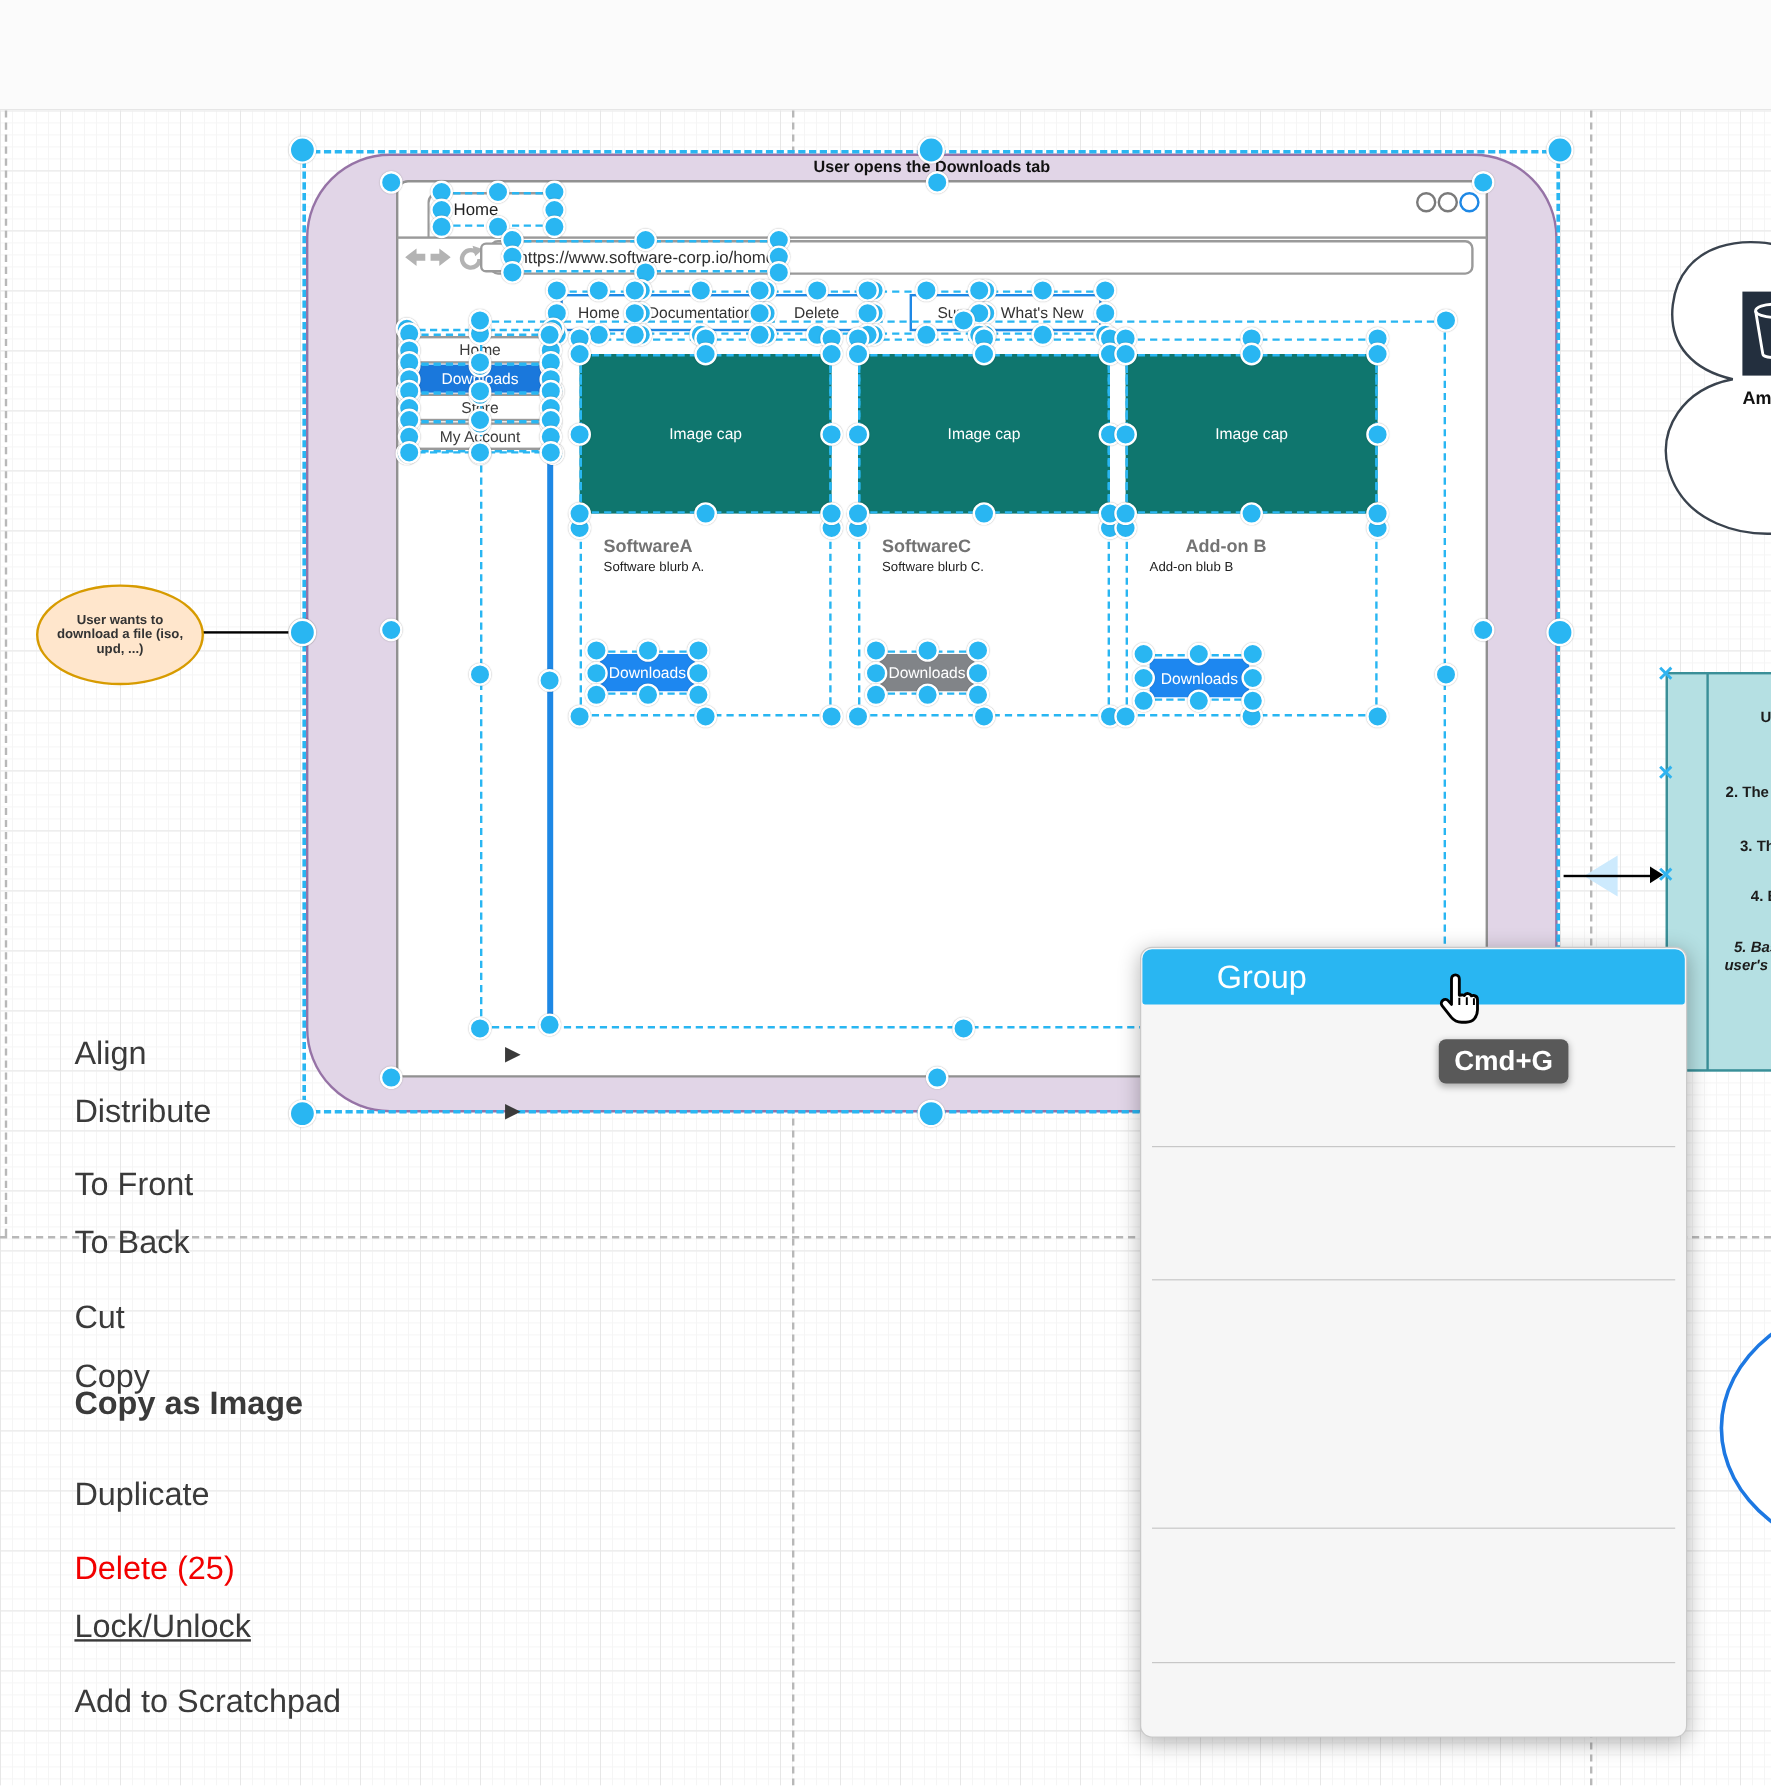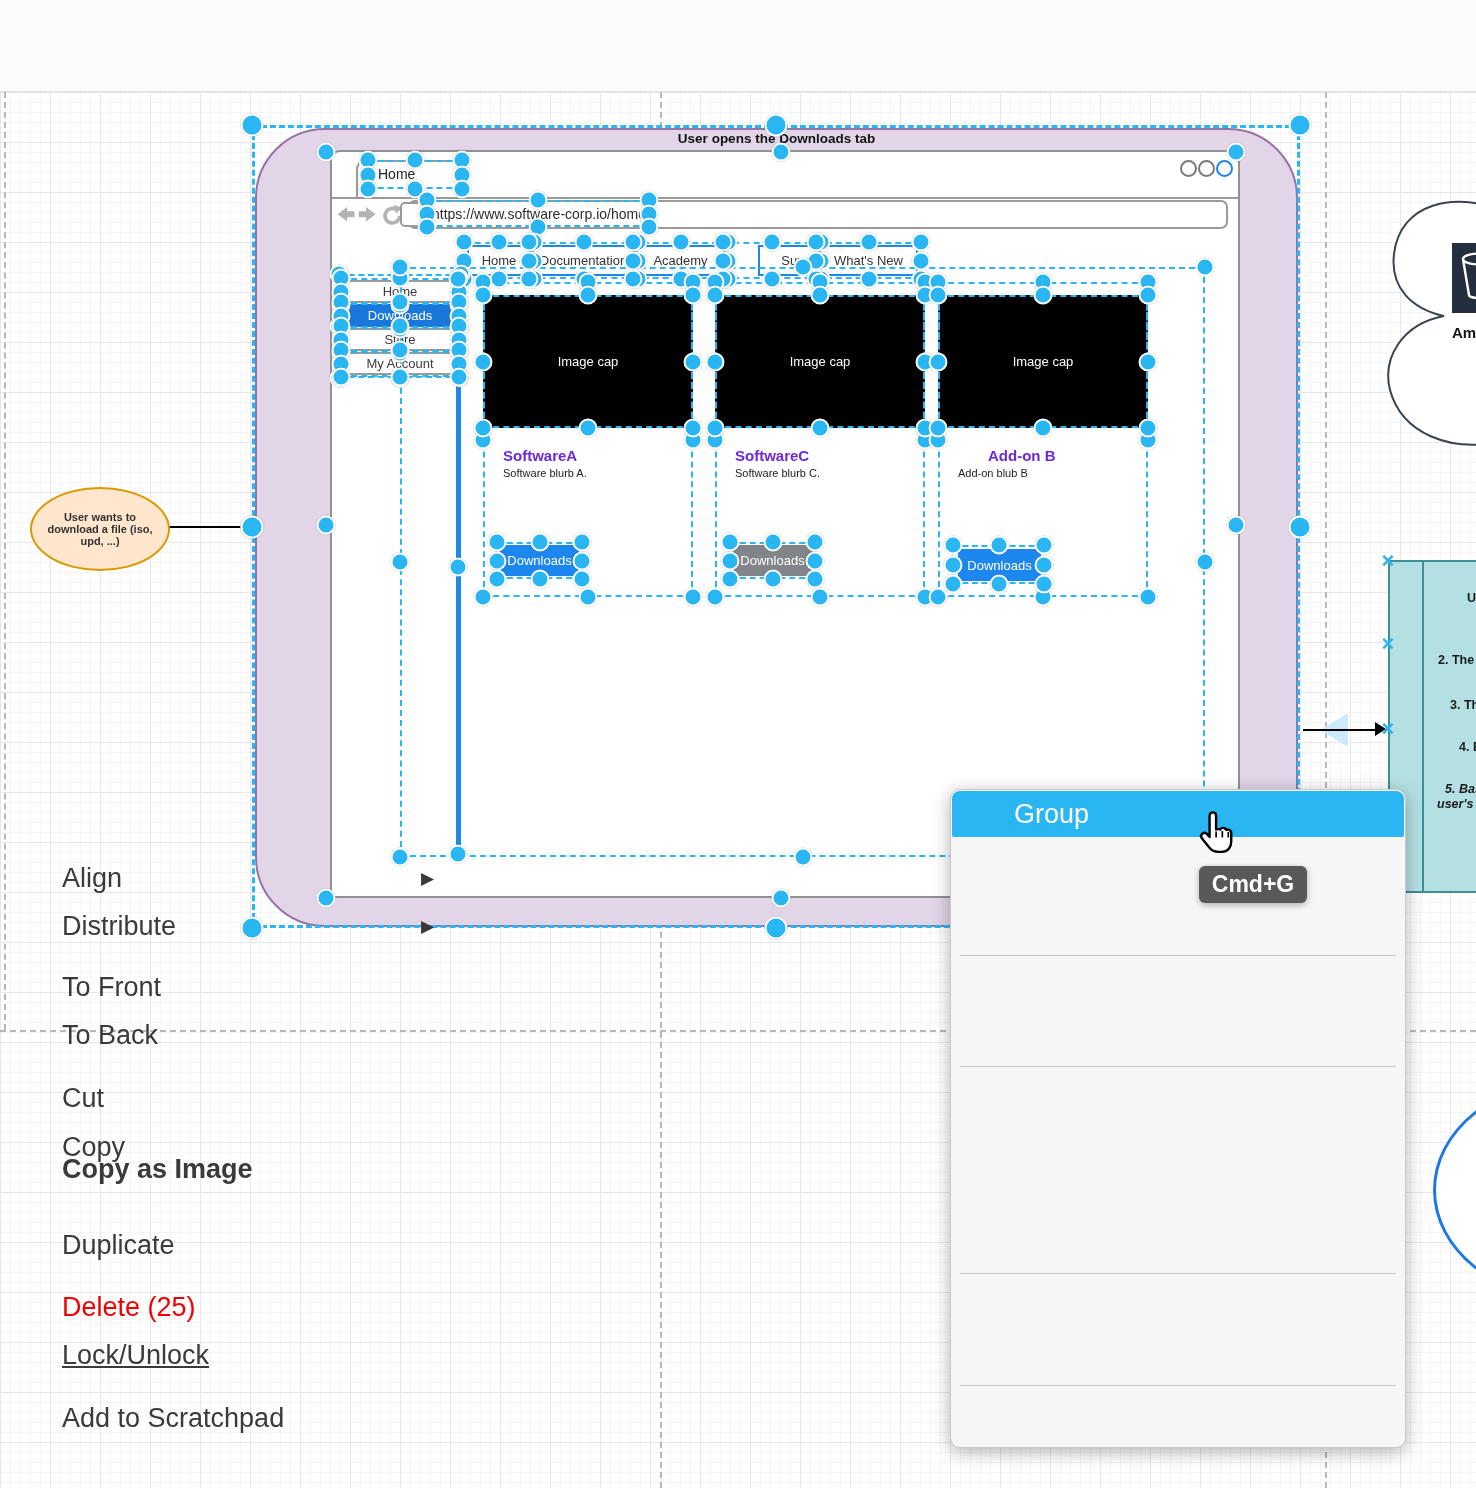--- a/index.html
+++ b/index.html
@@ -34,22 +34,22 @@
   .btab-caret{position:absolute;left:372px;top:166px;width:2px;height:18px;background:#555;}
   .btab-label{position:absolute;left:378px;top:166px;font-size:14px;color:#222;}
   .tabline{position:absolute;left:331px;top:197px;width:908px;height:0;border-top:2px solid #9a9a9a;}
   .urlbar{position:absolute;left:408px;top:200px;width:820px;height:29px;border:2px solid #9a9a9a;border-radius:7px;box-sizing:border-box;background:#fff;}
   .favbox{position:absolute;left:400px;top:202px;width:24px;height:25px;border:2px solid #9a9a9a;border-radius:5px;box-sizing:border-box;background:#fff;}
   .urltext{position:absolute;left:432px;top:206px;font-size:14px;color:#2d2d2d;white-space:nowrap;}
   .navtab{position:absolute;top:245px;height:31px;background:#fff;border:2px solid #1e88e5;box-sizing:border-box;display:flex;align-items:center;justify-content:center;font-size:13px;color:#333;}
   .vdivider{position:absolute;left:456px;top:278px;width:5px;height:577px;background:#1e88e5;}
   .side-item{position:absolute;left:343px;width:114px;height:23px;background:#fff;border:2px solid #9a9a9a;box-sizing:border-box;display:flex;align-items:center;justify-content:center;font-size:13px;color:#3c3c3c;}
   .side-item.sel{background:#1a78dc;border-color:#1a78dc;color:#fff;}
-  .imgcap{position:absolute;top:295px;width:210px;height:133px;background:#000000;display:flex;align-items:center;justify-content:center;font-size:13px;color:#fff;}
-  .card-title{position:absolute;top:447px;font-size:15px;font-weight:bold;color:#6d28d9;}
+  .imgcap{position:absolute;top:295px;width:210px;height:133px;background:#0f766e;display:flex;align-items:center;justify-content:center;font-size:13px;color:#fff;}
+  .card-title{position:absolute;top:447px;font-size:15px;font-weight:bold;color:#737373;}
   .card-blurb{position:absolute;top:467px;font-size:11px;color:#222;}
   .dl-btn{position:absolute;width:79px;height:31px;border-radius:4px;display:flex;align-items:center;justify-content:center;font-size:13px;color:#fff;}
   .dl-btn.primary{background:#1d87f0;}
   .dl-btn.secondary{background:#818488;}
   
   .steps{position:absolute;left:1388px;top:560px;width:120px;height:333px;background:#b5e0e3;border:2px solid #3a8f98;box-sizing:border-box;}
   .steps-vline{position:absolute;left:1422px;top:561px;width:0;height:331px;border-left:2px solid #3a8f98;}
   .frag{position:absolute;font-size:12.5px;font-weight:bold;color:#1c1c1c;white-space:nowrap;}
   .frag.it{font-style:italic;}
   .xmark{position:absolute;color:#2fb3f0;font-size:22px;font-weight:bold;transform:translate(-50%,-54%);line-height:1;}
@@ -130,21 +130,21 @@
   <path d="M44 3 L57 13 L44 23 V17 H34 V9 H44 Z" fill="#b3b3b3"></path>
   <path d="M86 7 a10 10 0 1 0 4 8" fill="none" stroke="#b3b3b3" stroke-width="5"></path>
   <path d="M82 0 l12 4 -9 8 z" fill="#b3b3b3"></path>
 </svg>
 <div class="urlbar"></div>
 <div class="favbox"></div>
 <div class="urltext">https://www.software-corp.io/home</div>
 
 <div class="navtab" style="left:467px;width:64px;">Home</div>
 <div class="navtab" style="left:532px;width:103px;">Documentation</div>
-<div class="navtab" style="left:636px;width:89px;">Academy</div>
+<div class="navtab" style="left:636px;width:89px;">Delete</div>
 <div class="navtab" style="left:758px;width:92px;">Support</div>
 <div class="navtab" style="left:819px;width:99px;">What's New</div>
 
 <div class="vdivider"></div>
 <div class="side-item" style="top:280px;">Home</div>
 <div class="side-item sel" style="top:304px;">Downloads</div>
 <div class="side-item" style="top:328px;">Store</div>
 <div class="side-item" style="top:352px;">My Account</div>
 
 <div class="imgcap" style="left:483px;">Image cap</div>

